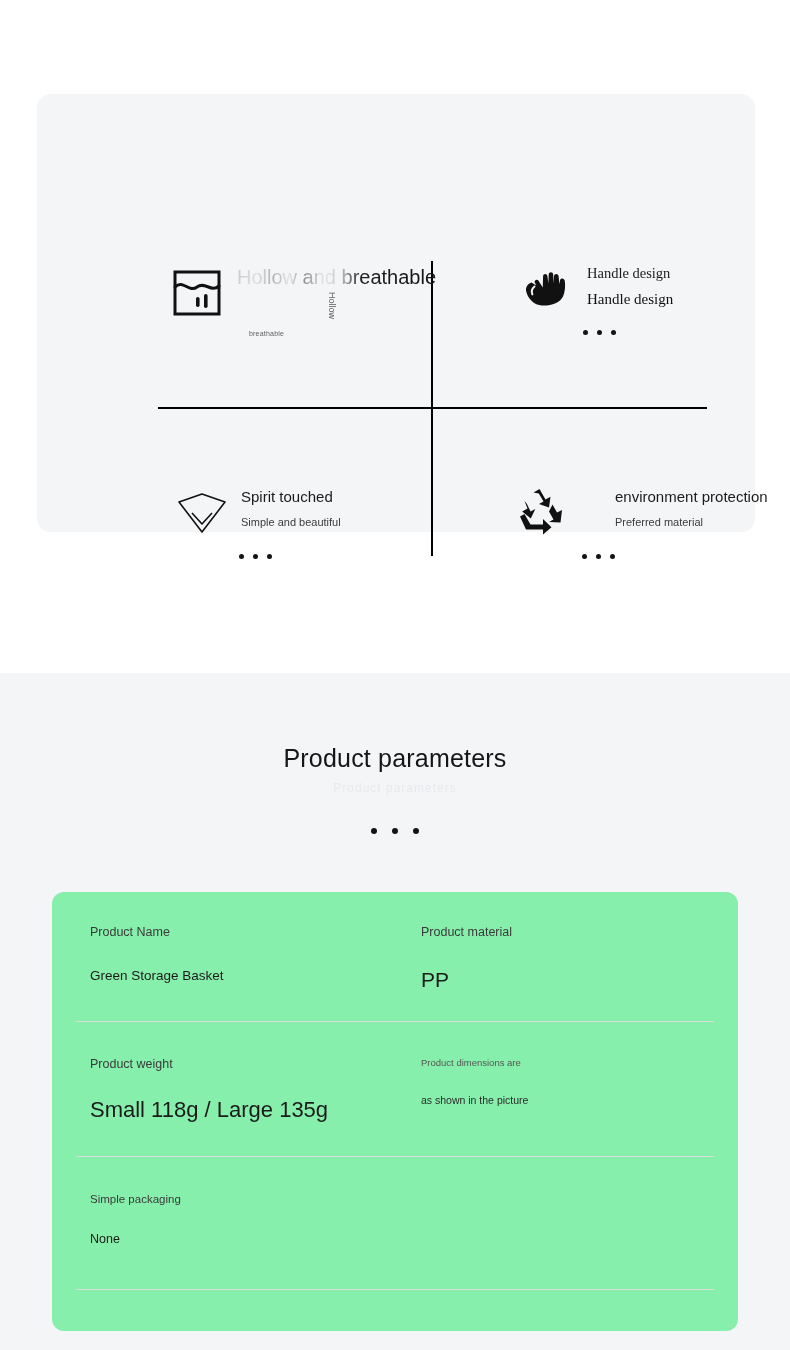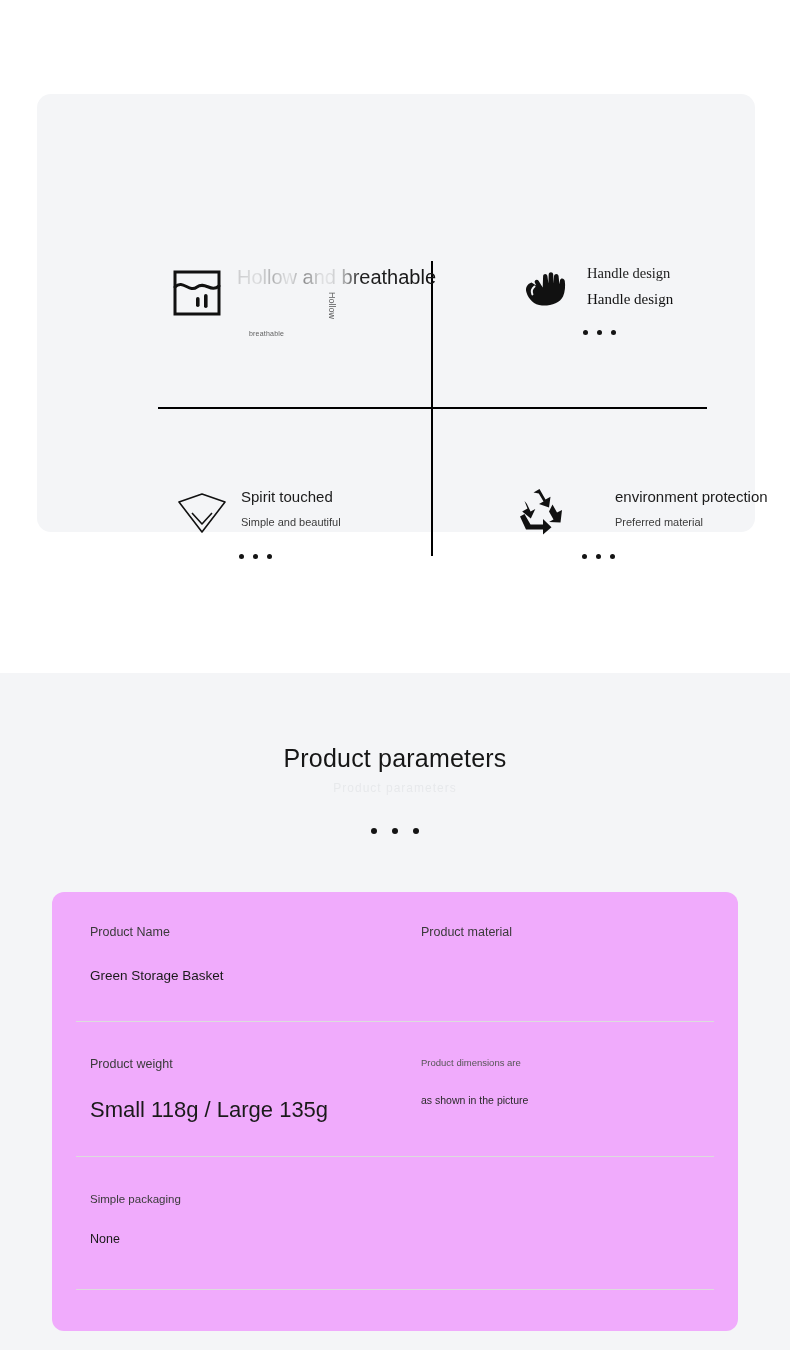--- a/index.html
+++ b/index.html
@@ -193,21 +193,21 @@
     border-radius: 50%;
     background: #141414;
   }
 
   .params-card {
     position: absolute;
     left: 52px;
     top: 219px;
     width: 686px;
     height: 439px;
-    background: #f0abfc;
+    background: #86efac;
     border-radius: 12px;
   }
   .param-row {
     position: absolute;
     left: 0;
     width: 686px;
     display: flex;
   }
   .param-row .cell { position: relative; }
   .param-row .cell.left  { width: 365px; padding-left: 38px; box-sizing: border-box; }
@@ -351,20 +351,21 @@
 
   <div class="params-card">
 
     <div class="param-row row1">
       <div class="cell left">
         <div class="param-label">Product Name</div>
         <div class="param-value v">Green Storage Basket</div>
       </div>
       <div class="cell right">
         <div class="param-label">Product material</div>
+        <div class="param-value big v">PP</div>
       </div>
     </div>
     <div class="row-rule rule1"></div>
 
     <div class="param-row row2">
       <div class="cell left">
         <div class="param-label">Product weight</div>
         <div class="param-value xbig v">Small 118g / Large 135g</div>
       </div>
       <div class="cell right">

